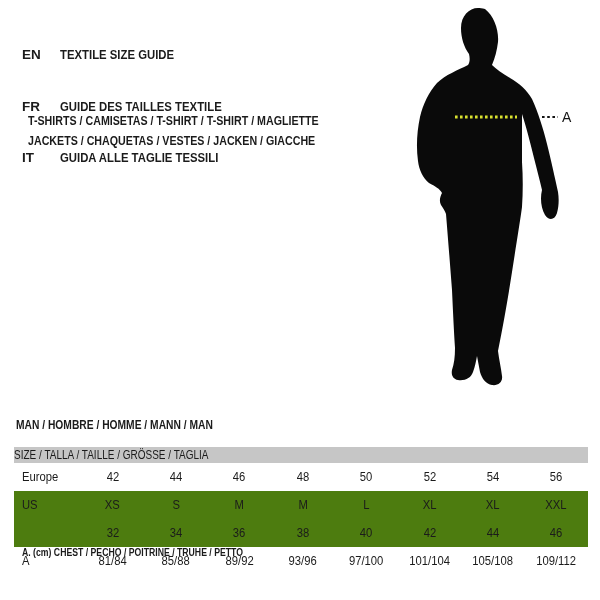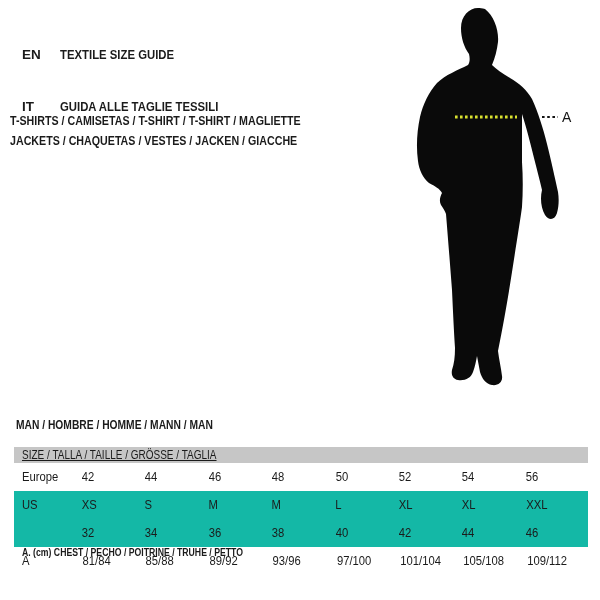--- a/index.html
+++ b/index.html
@@ -11,52 +11,56 @@
   .abs{position:absolute;}
   .cnd{display:inline-block;transform:scaleX(0.84);transform-origin:0 50%;white-space:nowrap;}
   .cnd-c{display:inline-block;transform:scaleX(0.9);transform-origin:50% 50%;white-space:nowrap;}
 
   
   .lang-list{left:22px;top:13px;font-size:13.5px;font-weight:bold;}
   .lang-row{display:flex;height:19.4px;align-items:center;margin-top:32px;}
   .lang-code{width:38px;flex:0 0 38px;}
 
   
-  .cats{left:10px;top:110px;font-size:13.5px;font-weight:bold;}
+  .cats{left:28px;top:110px;font-size:13.5px;font-weight:bold;}
   .cats div{height:20px;display:flex;align-items:center;}
   .cats .cnd{transform:scaleX(0.79);}
 
   
   .figure-wrap{left:390px;top:0;width:210px;height:400px;}
 
   
   .section-title{left:16px;top:417px;font-size:13px;font-weight:bold;}
   .section-title .cnd{transform:scaleX(0.79);}
 
   
   .size-table{left:14px;top:447px;width:574px;font-size:12.5px;}
-  .thead{height:16px;background:#c6c6c6;display:flex;align-items:center;padding-left:8px;box-sizing:border-box;text-decoration:underline;}
+  .thead{height:16px;background:#c6c6c6;display:flex;align-items:center;box-sizing:border-box;}
   .thead .cnd{transform:scaleX(0.8);}
   .trow{height:28px;display:flex;align-items:center;}
-  .trow.striped{background:#14b8a6;}
+  .trow.striped{background:#4d7c0f;}
   .tlabel{flex:0 0 59px;padding-left:8px;}
   .tlabel .cnd{transform:scaleX(0.9);}
-  .tcell{flex:1;}
+  .tcell{flex:1;text-align:center;}
 
   
   .footnote{left:22px;top:546px;font-size:11px;font-weight:bold;}
   .footnote .cnd{transform:scaleX(0.79);}
 </style>
 </head>
 <body>
 
 <div class="abs lang-list">
   <div class="lang-row">
     <span class="lang-code">EN</span>
     <span class="cnd">TEXTILE SIZE GUIDE</span>
+  </div>
+  <div class="lang-row">
+    <span class="lang-code">FR</span>
+    <span class="cnd">GUIDE DES TAILLES TEXTILE</span>
   </div>
   <div class="lang-row">
     <span class="lang-code">IT</span>
     <span class="cnd">GUIDA ALLE TAGLIE TESSILI</span>
   </div>
 </div>
 
 <div class="abs cats">
   <div>
       <span class="cnd">T-SHIRTS / CAMISETAS / T-SHIRT / T-SHIRT / MAGLIETTE</span>

